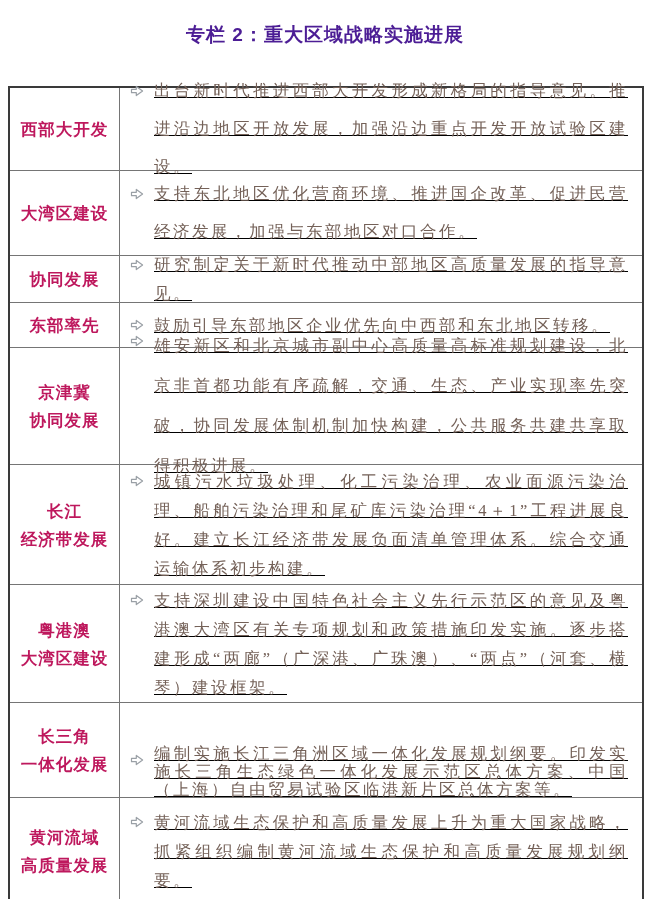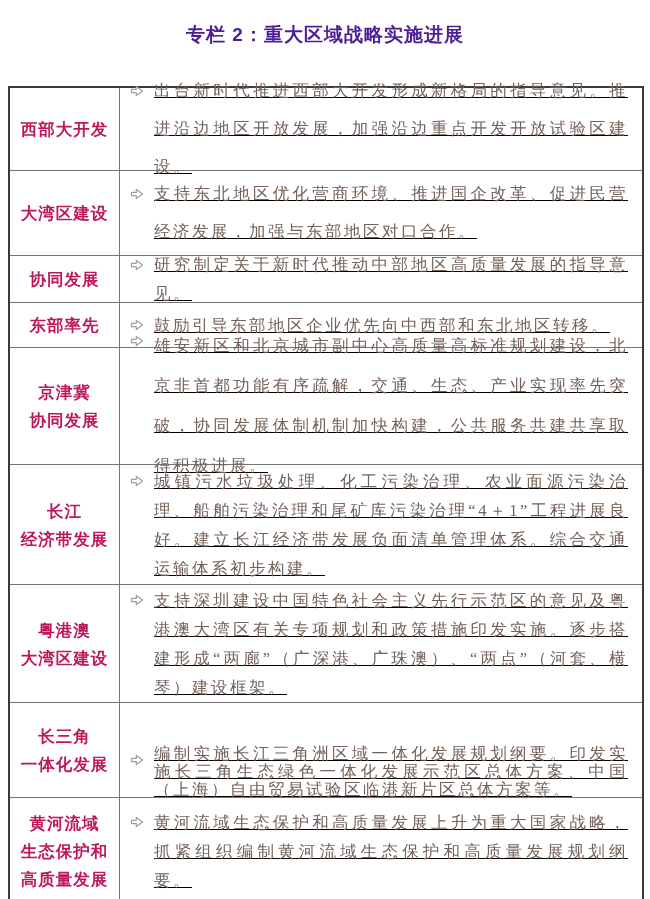--- a/index.html
+++ b/index.html
@@ -223,21 +223,20 @@
           </svg>
         </span>
         <span class="row-text">编制实施长江三角洲区域一体化发展规划纲要。印发实施长三角生态绿色一体化发展示范区总体方案、中国（上海）自由贸易试验区临港新片区总体方案等。</span>
       </div>
     </div>
   </div>
 
   <div class="t-row" style="height: 107px;">
     <div class="label-cell">
         <div>黄河流域</div>
-        <div>生态保护和</div>
         <div>高质量发展</div>
       </div>
     <div class="content-cell">
       <div class="content-inner" style="line-height: 29px;">
         <span class="bullet-wrap" style="top: 7.5px;">
           <svg viewBox="0 0 14 14" xmlns="http://www.w3.org/2000/svg">
             <path d="M1.5 5.3 H6.3 V2.4 L12.6 7 L6.3 11.6 V8.7 H1.5 Z" fill="none" stroke="#9aa0a6" stroke-width="1.2" stroke-linejoin="round"></path>
           </svg>
         </span>
         <span class="row-text">黄河流域生态保护和高质量发展上升为重大国家战略，抓紧组织编制黄河流域生态保护和高质量发展规划纲要。</span>

